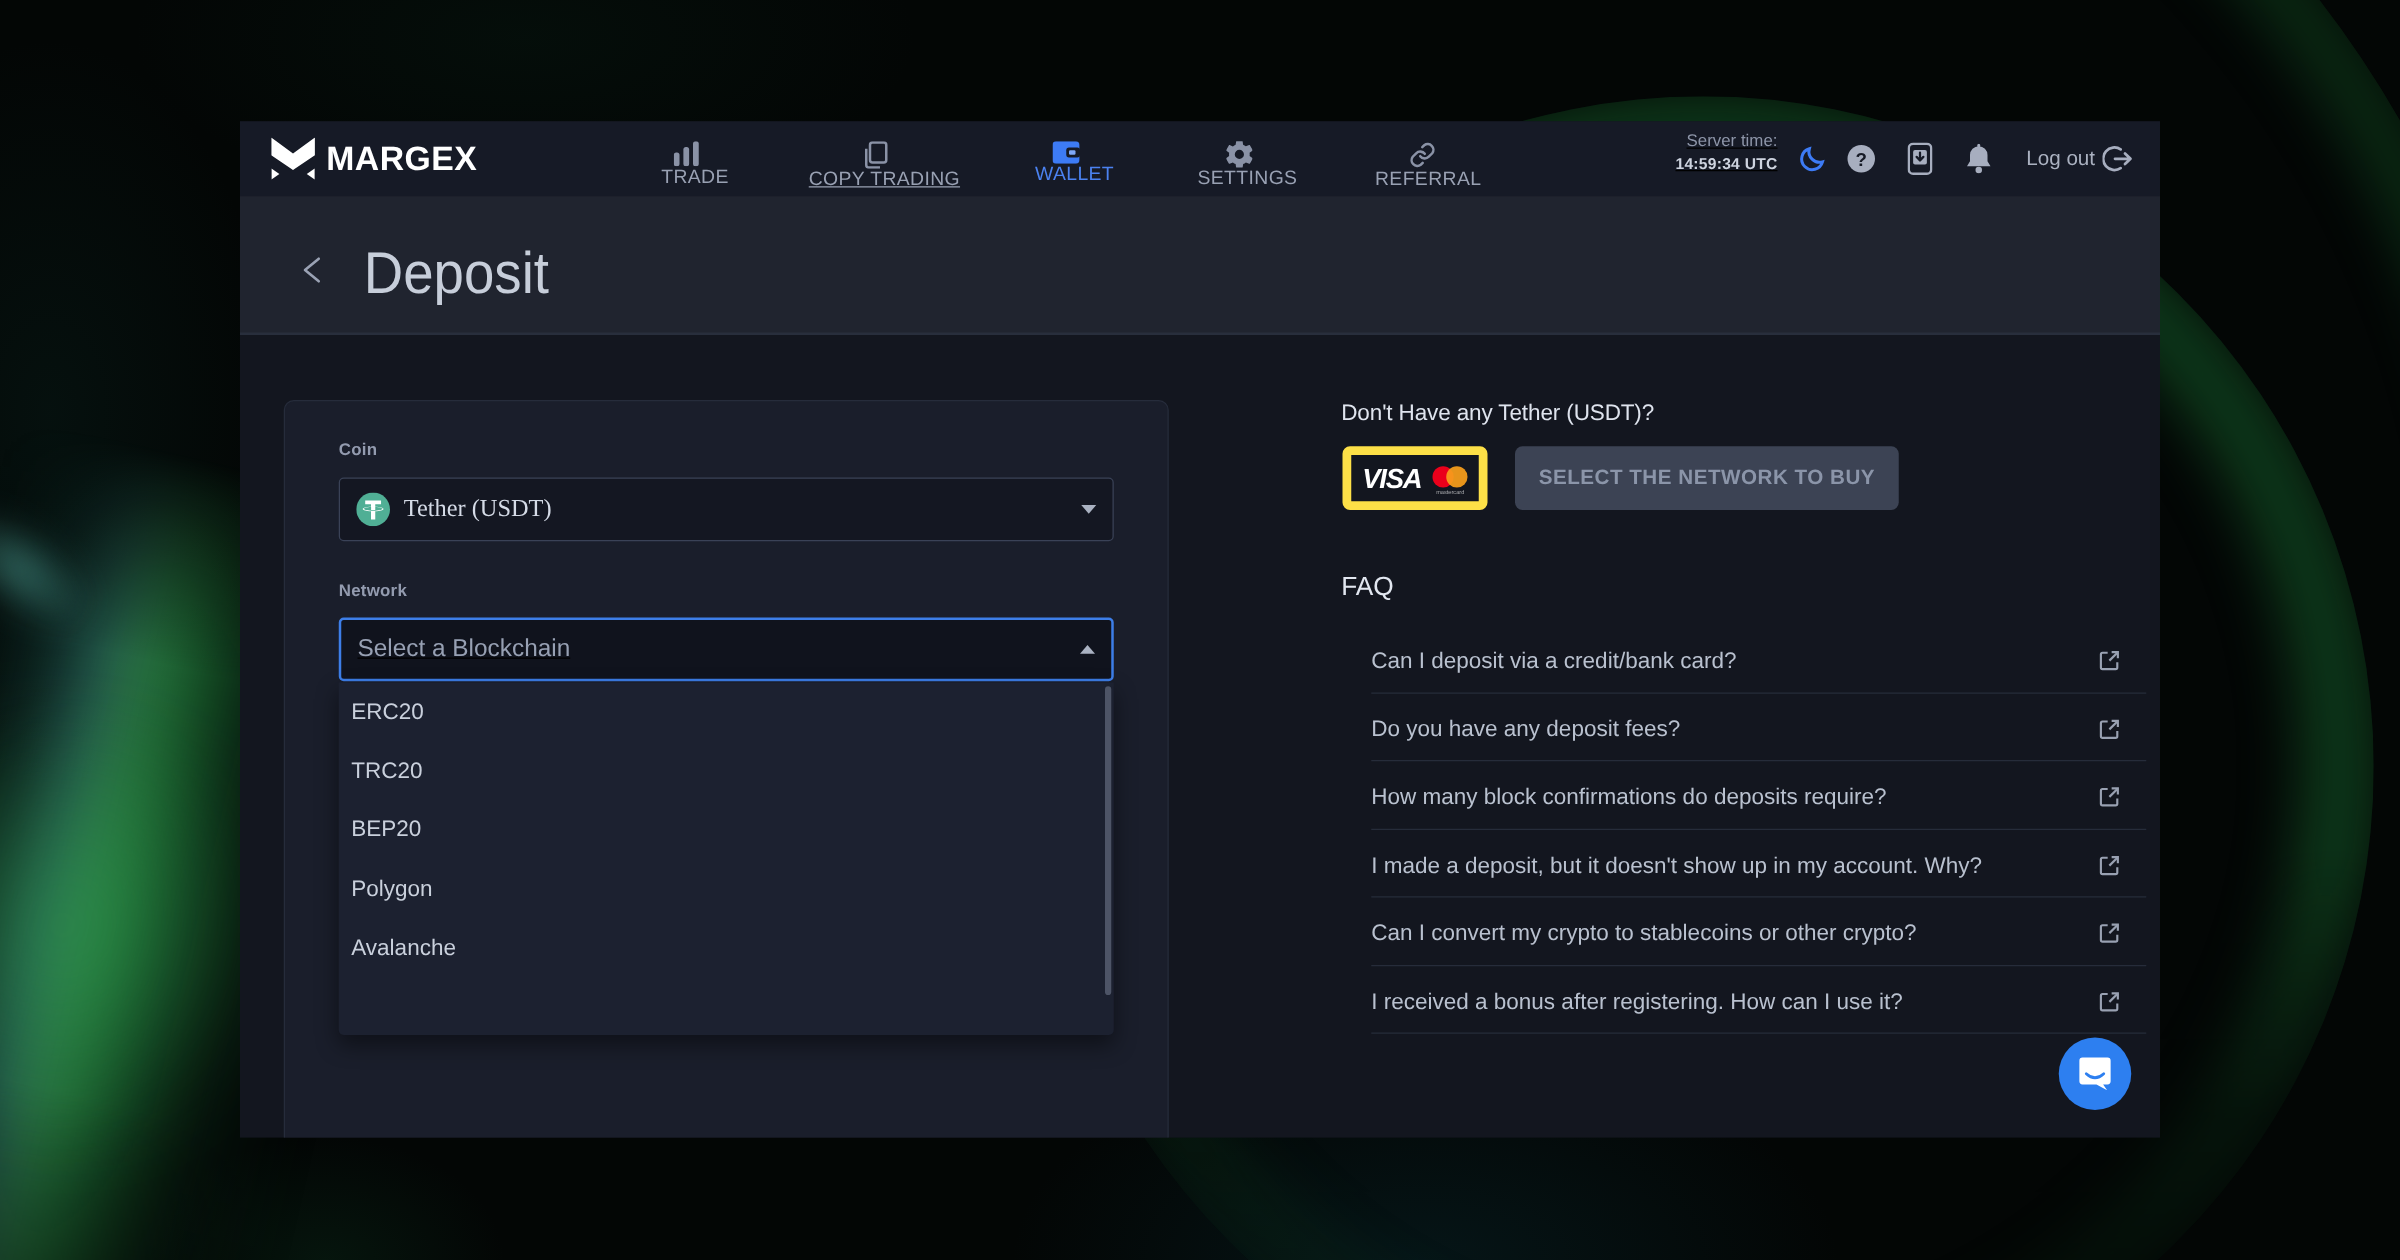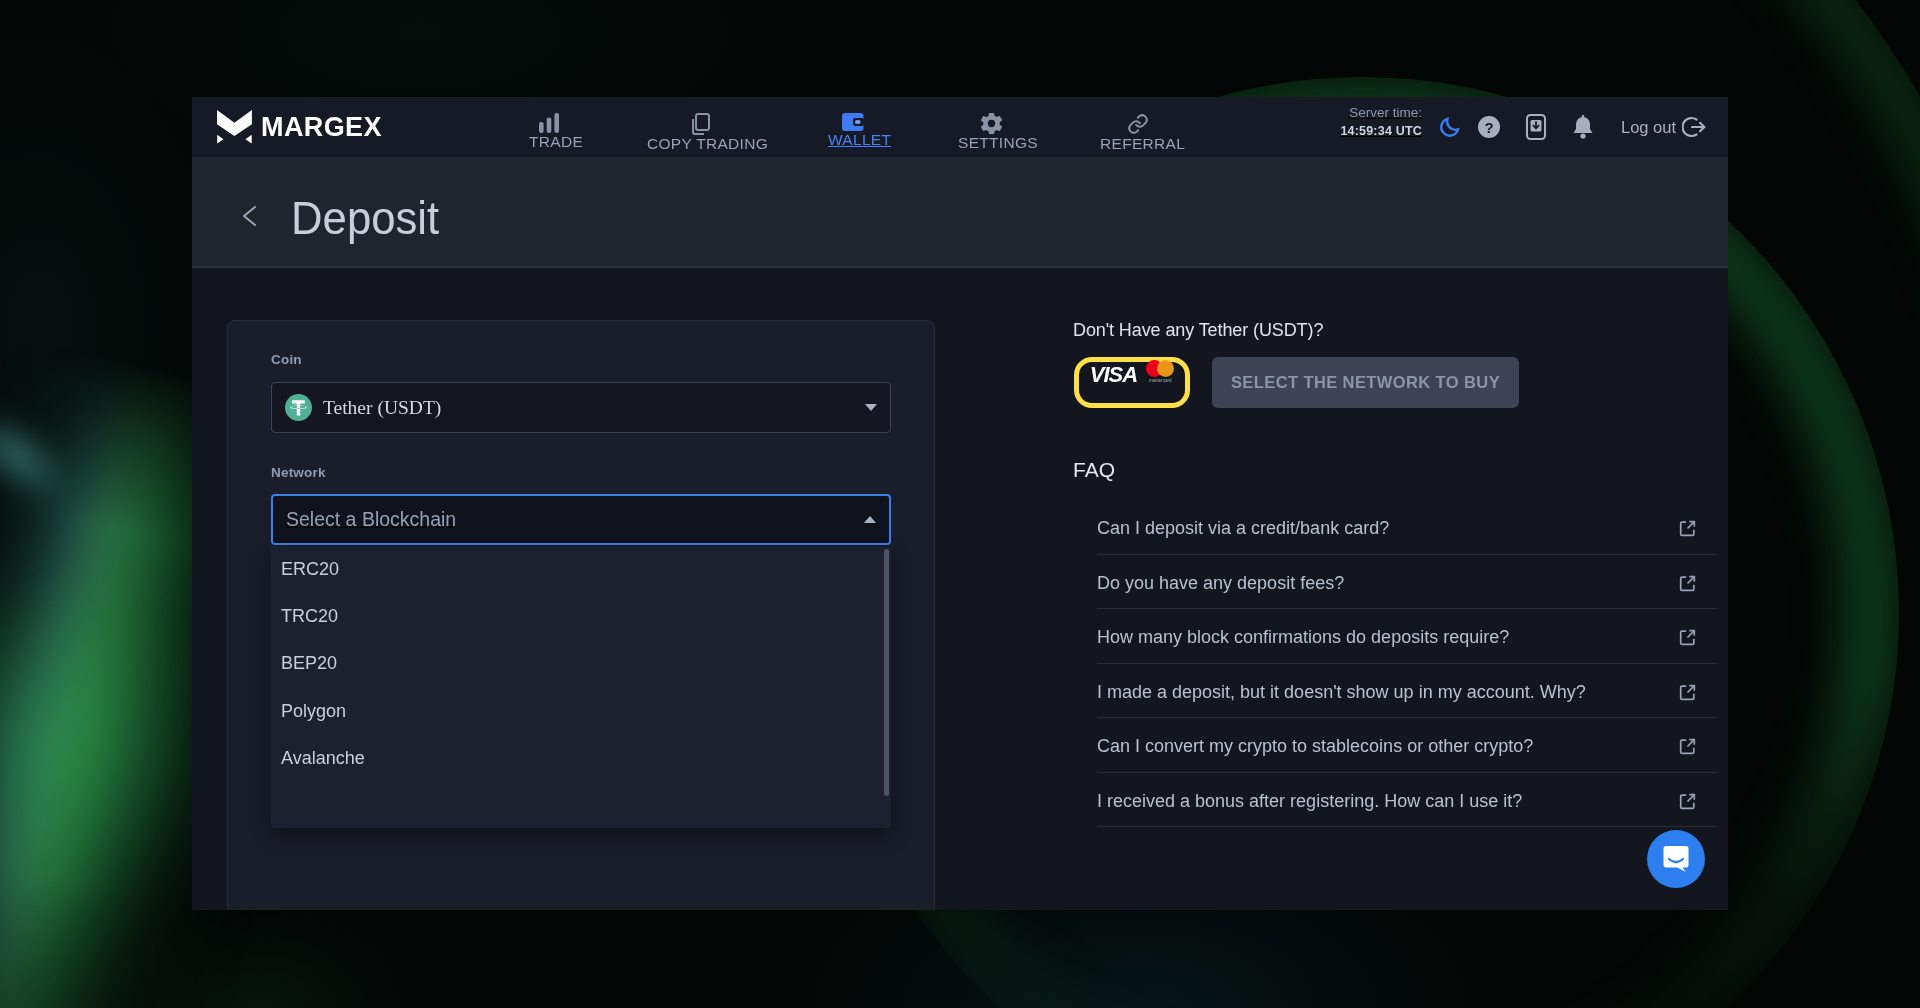--- a/index.html
+++ b/index.html
@@ -43,21 +43,21 @@
 
   
   .nav { position:absolute; left:0; top:0; width:100%; height:60px; background:#161a26;
          display:flex; align-items:center; }
   .logo { position:absolute; left:25px; top:13px; display:flex; align-items:center; }
   .logo svg { display:block; }
   .logo .word { color:#fff; font-size:27px; font-weight:700; letter-spacing:.4px; margin-left:9px; }
   .navitem { position:absolute; top:16px; height:60px; display:flex; align-items:center;
              color:#99a1b3; font-size:15.5px; letter-spacing:.3px;flex-direction:column; }
   .navitem svg { margin-right:13px; }
-  .navitem.active { color:#4b82f0;text-decoration:underline; }
+  .navitem.active { color:#4b82f0; }
   .srv { position:absolute; top:8px; text-align:right;text-decoration:underline; }
   .srv .l1 { color:#8d95a8; font-size:13.5px; }
   .srv .l2 { color:#ced4e0; font-size:12.5px; font-weight:700; margin-top:4px; letter-spacing:.2px;}
   .icon-abs { position:absolute; top:0; height:60px; display:flex; align-items:center; }
 
   
   .phead { position:absolute; left:0; top:60px; width:100%; height:111px; background:#20242f; border-bottom:2px solid #282e3c; }
   .phead .back { position:absolute; left:49px; top:34px; width:22px; height:50px; color:#8d95a8;
                  font-size:30px; font-weight:400; display:flex; align-items:center; }
   .phead h1 { position:absolute; left:99px; top:33px; color:#c7ceda; font-size:47px; font-weight:400; letter-spacing:0; transform:scaleX(.93); transform-origin:0 0; }
@@ -81,21 +81,21 @@
   .lab2 { position:absolute; left:43px; top:144px; }
   .sel2 { top:173px; border:2px solid #3d7ee8; background:#10131d;text-decoration:underline; }
   .sel2 .txt { color:#97a0b3; }
   .menu { position:absolute; left:43px; top:225px; width:620px; height:282px; background:#1c2130;
           border-radius:0 0 4px 4px; box-shadow:0 8px 18px rgba(0,0,0,.45); }
   .mi { height:47.2px; display:flex; align-items:center; padding-left:10px;
         color:#c9d0dc; font-size:18px; }
   .sb { position:absolute; right:2px; top:3px; width:5px; height:247px; background:#4d5466; border-radius:3px; }
   .rhead { position:absolute; left:881px; top:52px; color:#dfe4ee; font-size:18px; letter-spacing:-0.1px; }
   .visabox { position:absolute; left:882px; top:89px; width:116px; height:51px;
-             border:5px solid #fde047; border-radius:18px; display:flex; justify-content:center; }
+             border:7px solid #fde047; border-radius:6px; display:flex; align-items:center; justify-content:center; }
   .visa { color:#fff; font-size:22px; font-weight:700; font-style:italic; letter-spacing:-1px; }
   .mc { position:relative; width:28px; height:17px; margin-left:9px; margin-top:-2px; }
   .mc .c1 { position:absolute; left:0; top:0; width:17px; height:17px; border-radius:50%; background:#eb001b; }
   .mc .c2 { position:absolute; right:0; top:0; width:17px; height:17px; border-radius:50%; background:#f79e1b; opacity:.93; }
   .mctxt { position:absolute; left:-4px; top:17.5px; width:36px; text-align:center; font-size:4.5px; color:rgba(255,255,255,.6); }
   .buybtn { position:absolute; left:1020px; top:89px; width:307px; height:51px; background:#3c4354;
             border-radius:6px; color:#8b95a9; font-size:16.5px; font-weight:700; letter-spacing:.4px;
             display:flex; align-items:center; justify-content:center; }
   .faqh { position:absolute; left:881px; top:190px; color:#e2e7f0; font-size:21px; font-weight:400; }
   .faq { position:absolute; left:881px; top:232px; width:620px;margin-left:24px; }
@@ -137,21 +137,21 @@
     <div class="navitem" style="left:337px;">
       <svg width="21" height="20" viewBox="0 0 21 20">
         <g fill="#8a92a6">
           <rect x="0" y="9" width="4.6" height="11" rx="2"></rect>
           <rect x="7.7" y="4.5" width="4.6" height="15.5" rx="2"></rect>
           <rect x="15.4" y="0" width="4.6" height="20" rx="2"></rect>
         </g>
       </svg>
       <span>TRADE</span>
     </div>
-    <div class="navitem" style="left:455px;">
+    <div class="navitem" style="left:455px;text-decoration:underline;">
       <svg width="22" height="22" viewBox="0 0 22 22" fill="none" stroke="#8a92a6" stroke-width="2">
         <rect x="6" y="1" width="13" height="16" rx="2"></rect>
         <path d="M3 6 L3 19 a2 2 0 0 0 2 2 L14 21"></path>
       </svg>
       <span>COPY TRADING</span>
     </div>
     <div class="navitem active" style="left:636px;">
       <svg width="22" height="18" viewBox="0 0 22 18">
         <rect x="0" y="0" width="21.5" height="18" rx="3" fill="#3d7bf5"></rect>
         <rect x="11" y="5" width="11" height="8" rx="2.2" fill="#161a26"></rect>

